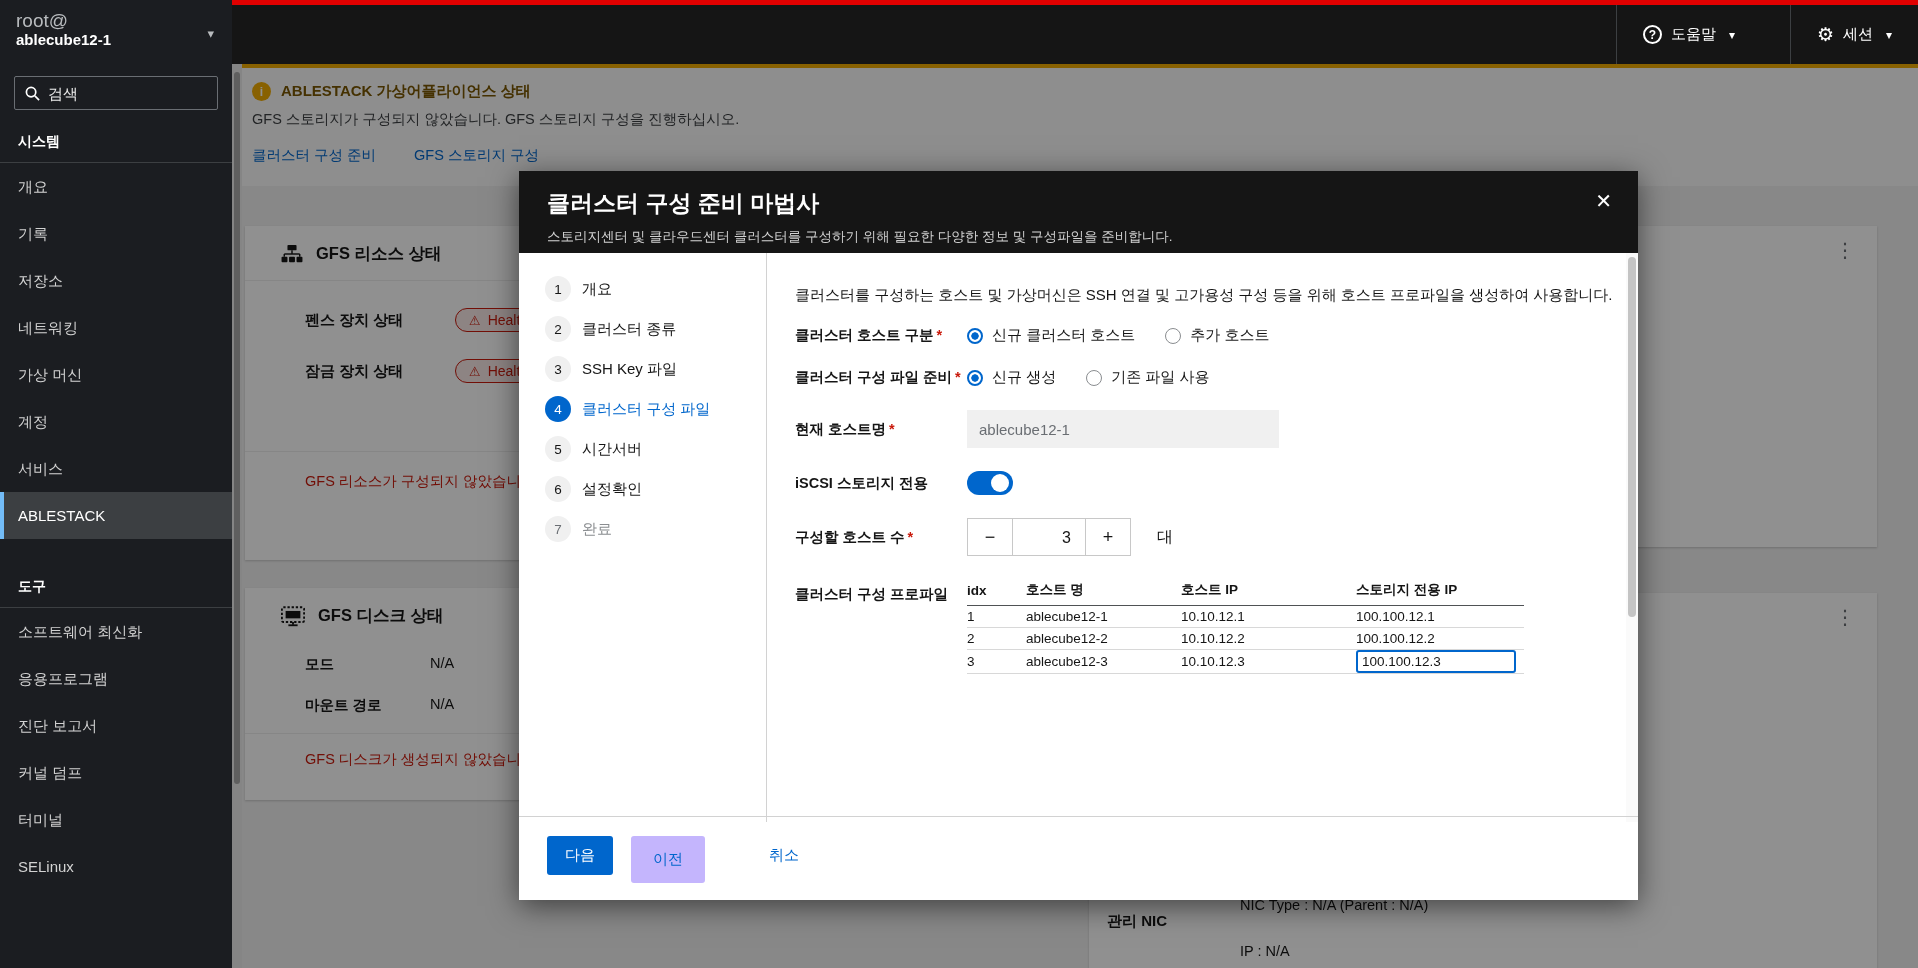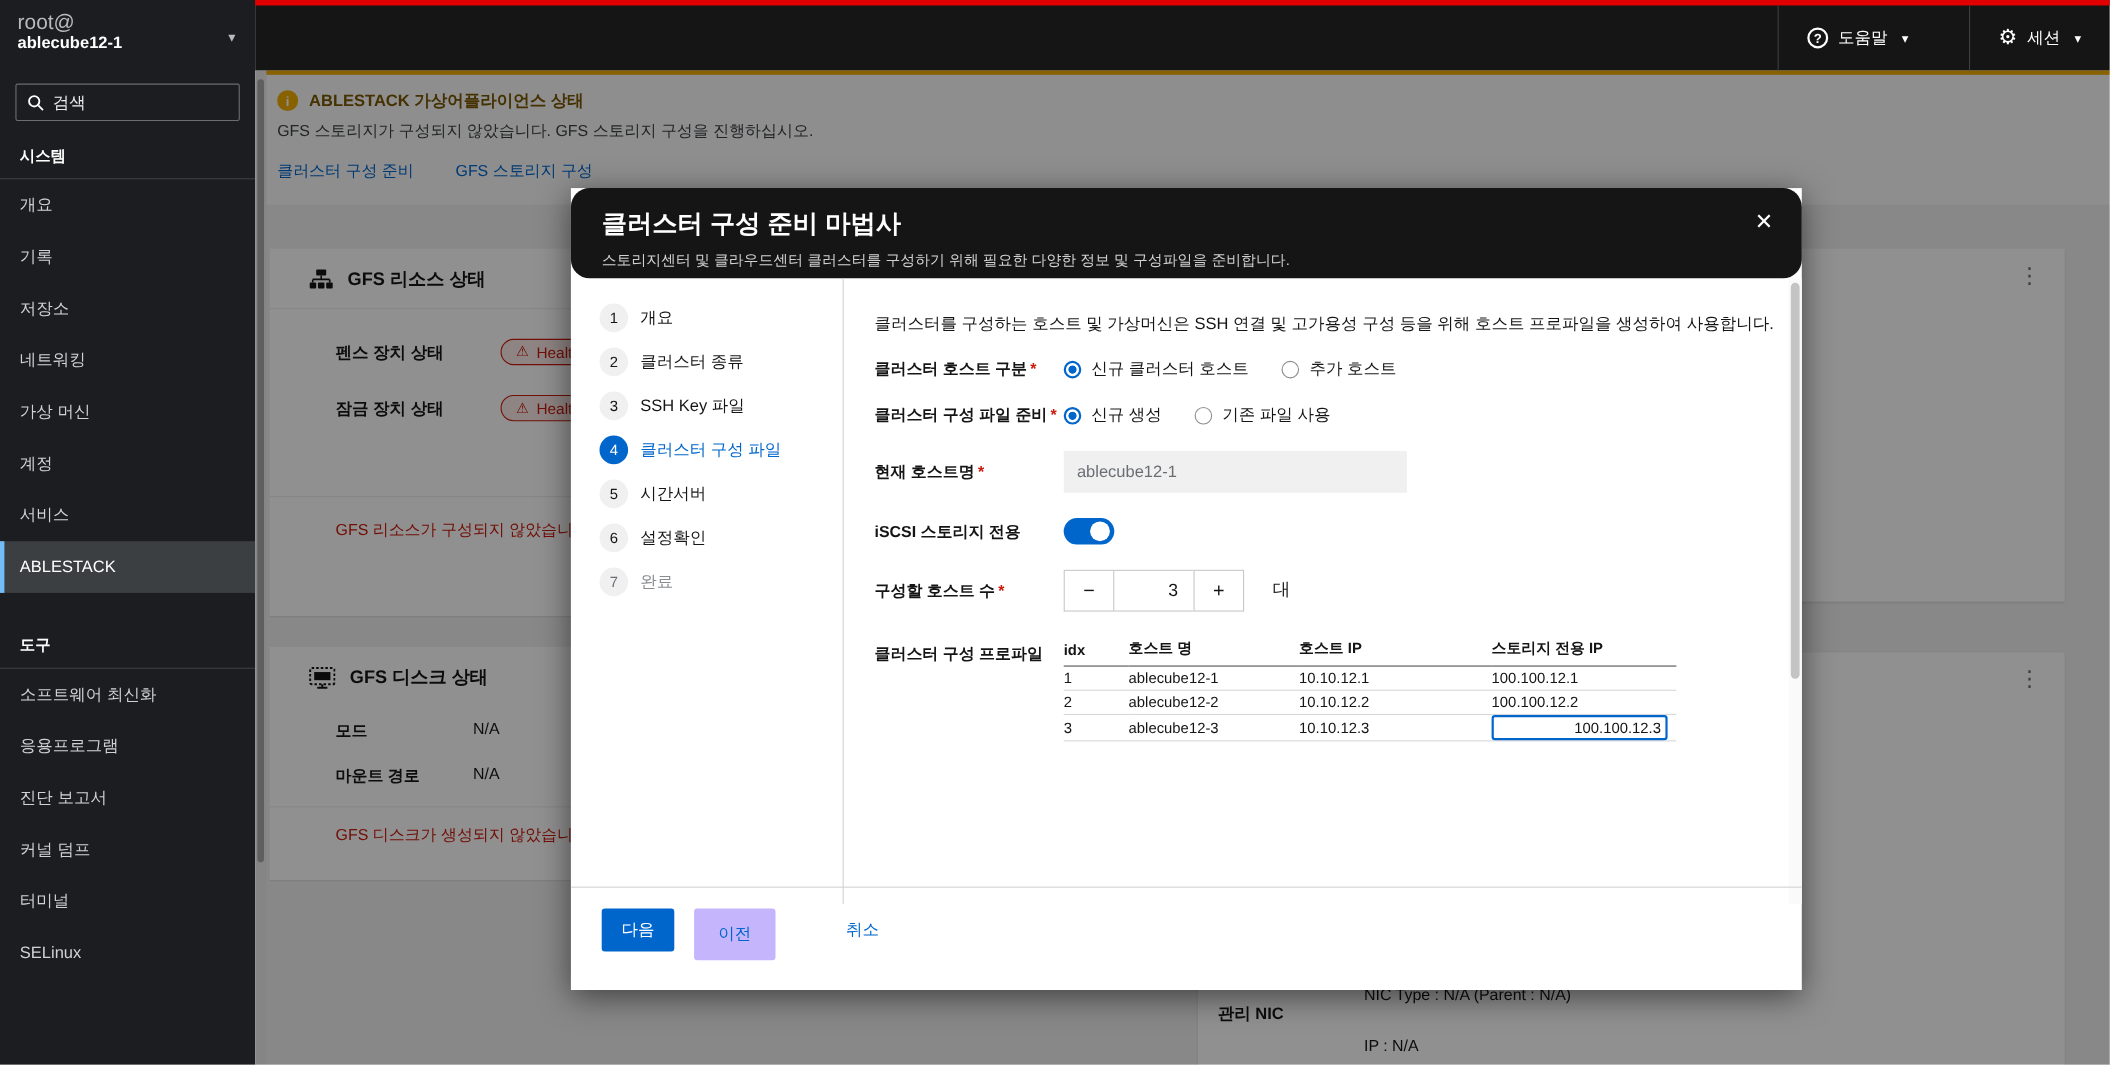--- a/index.html
+++ b/index.html
@@ -56,21 +56,21 @@
   .kv-row .val { font-size:14.5px; color:#151515; }
   .nic-label { position:absolute; left:18px; top:319px; font-size:15px; font-weight:bold; color:#151515; }
   .nic-line1 { position:absolute; left:151px; top:304px; font-size:14.5px; color:#151515; }
   .nic-line2 { position:absolute; left:151px; top:350px; font-size:14.5px; color:#151515; }
 
   
   #backdrop { position:absolute; left:232px; top:64px; right:0; bottom:0; background:rgba(2,2,2,0.44); z-index:4; }
 
   
   #modal { position:absolute; left:519px; top:171px; width:1119px; height:729px; background:#fff; z-index:10; box-shadow:0 6px 28px rgba(0,0,0,0.55); }
-  .m-head { height:82px; background:#151515; padding:17px 28px 0; position:relative;border-radius:17px; }
+  .m-head { height:82px; background:#151515; padding:17px 28px 0; position:relative; }
   .m-title { color:#fff; font-size:23px; font-weight:bold; }
   .m-subtitle { color:#d2d2d2; font-size:13.5px; margin-top:9px; }
   .m-close { position:absolute; right:26px; top:18px; color:#fff; font-size:20px; cursor:pointer; background:none; border:none; font-family:inherit; }
   .m-body { position:absolute; top:82px; bottom:78px; left:0; right:0; }
   .m-nav { position:absolute; left:0; top:0; bottom:0; width:248px; border-right:1px solid #d2d2d2; padding:23px 0 0 26px; }
   .step { display:flex; align-items:center; gap:11px; margin-bottom:14px; height:26px; }
   .step .circ { width:26px; height:26px; border-radius:50%; background:#f0f0f0; color:#151515; font-size:13.5px; display:flex; align-items:center; justify-content:center; flex:0 0 26px; }
   .step .slab { font-size:15px; color:#151515; white-space:nowrap; }
   .step.active .circ { background:#0066cc; color:#fff; }
   .step.active .slab { color:#0066cc; }
@@ -92,22 +92,22 @@
   .stepper { display:flex; }
   .st-btn { width:46px; height:38px; border:1px solid #c8c8c8; background:#fff; font-size:18px; color:#151515; display:flex; align-items:center; justify-content:center; cursor:pointer; }
   .st-val { width:72px; height:38px; border-top:1px solid #c8c8c8; border-bottom:1px solid #c8c8c8; font-size:16px; color:#151515; text-align:right; line-height:38px; padding-right:14px; }
   .st-unit { margin-left:26px; font-size:16px; color:#151515; line-height:38px; }
   .frow.tablerow { align-items:flex-start; }
   .frow.tablerow .flabel { padding-top:6px; }
   table.profile { border-collapse:collapse; font-size:13.5px; color:#151515; }
   .profile th { text-align:left; font-weight:bold; padding:2px 8px 6px 0; border-bottom:1px solid #4f5255; }
   .profile td { padding:3px 8px 3px 0; border-bottom:1px solid #d8d8d8; height:22px; }
   .col-idx { width:59px; } .col-name { width:155px; } .col-ip { width:175px; } .col-sip { width:168px; }
-  .cell-input { width:160px; height:23px; border:2px solid #0066cc; border-radius:3px; font-size:13.5px; padding:0 4px; font-family:inherit; outline:none; color:#151515;text-align:right; }
-  .m-foot { position:absolute; bottom:16px; left:0; right:0; height:78px; border-top:1px solid #d2d2d2; padding:19px 0 0 28px; display:flex; align-items:flex-start; }
+  .cell-input { width:160px; height:23px; border:2px solid #0066cc; border-radius:3px; font-size:13.5px; padding:0 4px; font-family:inherit; outline:none; color:#151515; }
+  .m-foot { position:absolute; bottom:6px; left:0; right:0; height:78px; border-top:1px solid #d2d2d2; padding:19px 0 0 28px; display:flex; align-items:flex-start; }
   .btn-next { background:#0066cc; color:#fff; border:none; border-radius:3px; padding:10px 18px; font-size:15px; cursor:pointer; font-family:inherit; }
   .btn-back { margin-left:18px; background:#c4b5fd; color:#0066cc; border:5px solid #c4b5fd; border-radius:3px; padding:9px 17px; font-size:15px; cursor:pointer; font-family:inherit; }
   .btn-cancel { margin-left:64px; background:none; border:none; color:#0066cc; font-size:15px; padding:10px 0; cursor:pointer; font-family:inherit; }
   .m-scroll { position:absolute; right:0; top:82px; bottom:78px; width:12px; background:#fafafa; }
   .m-scroll .thumb { position:absolute; left:2px; top:4px; width:8px; height:360px; background:#c4c4c4; border-radius:4px; }
 
   svg.ic { display:block; }
 </style>
 </head>
 <body>

